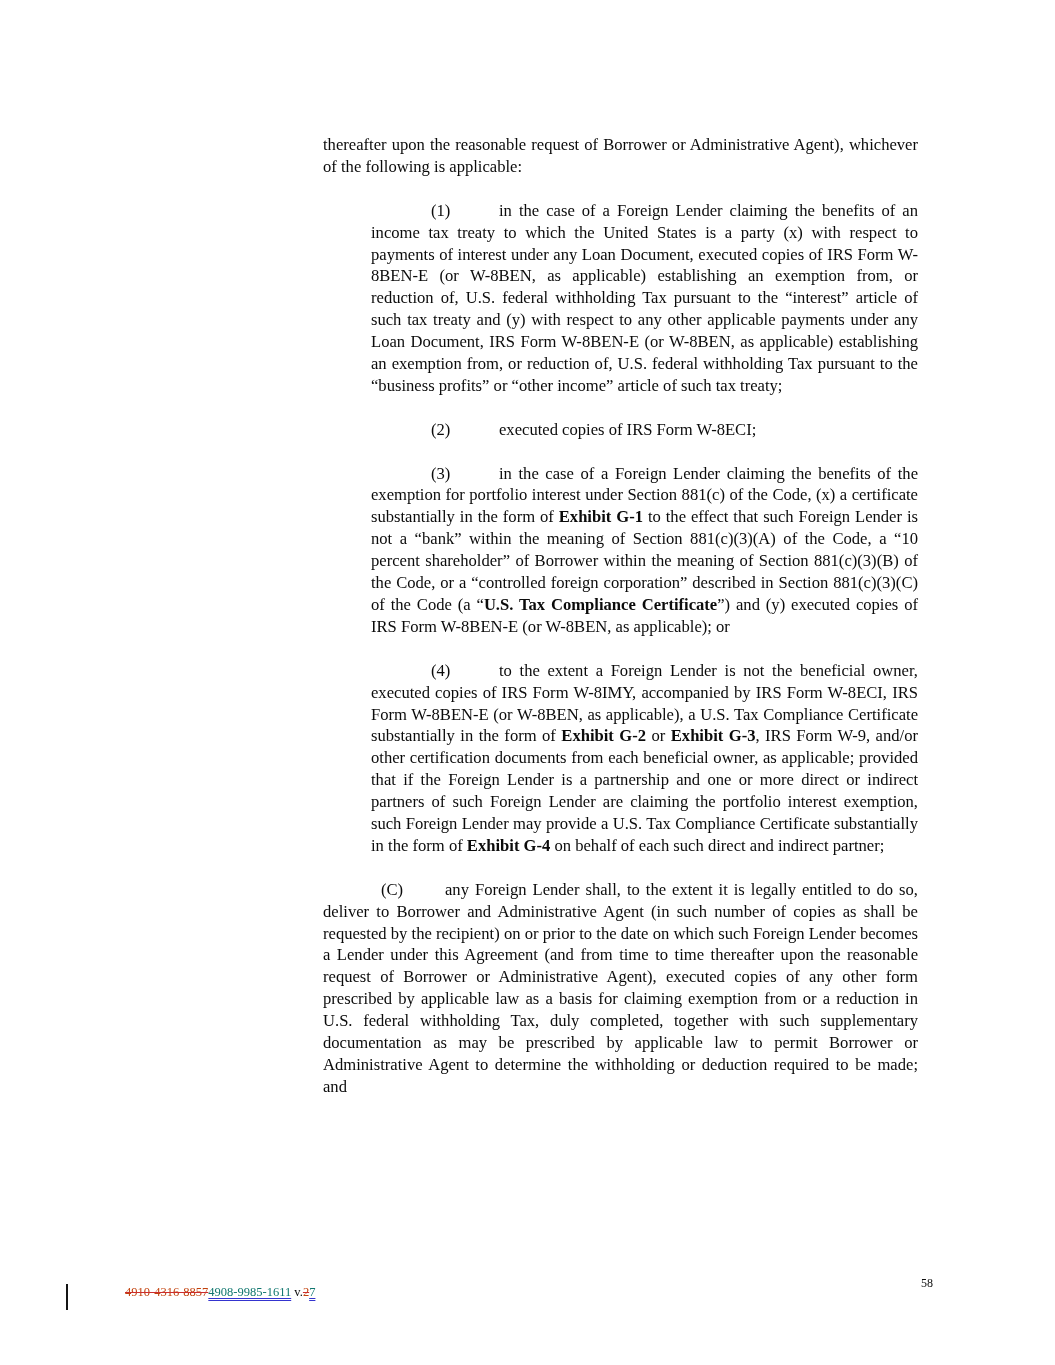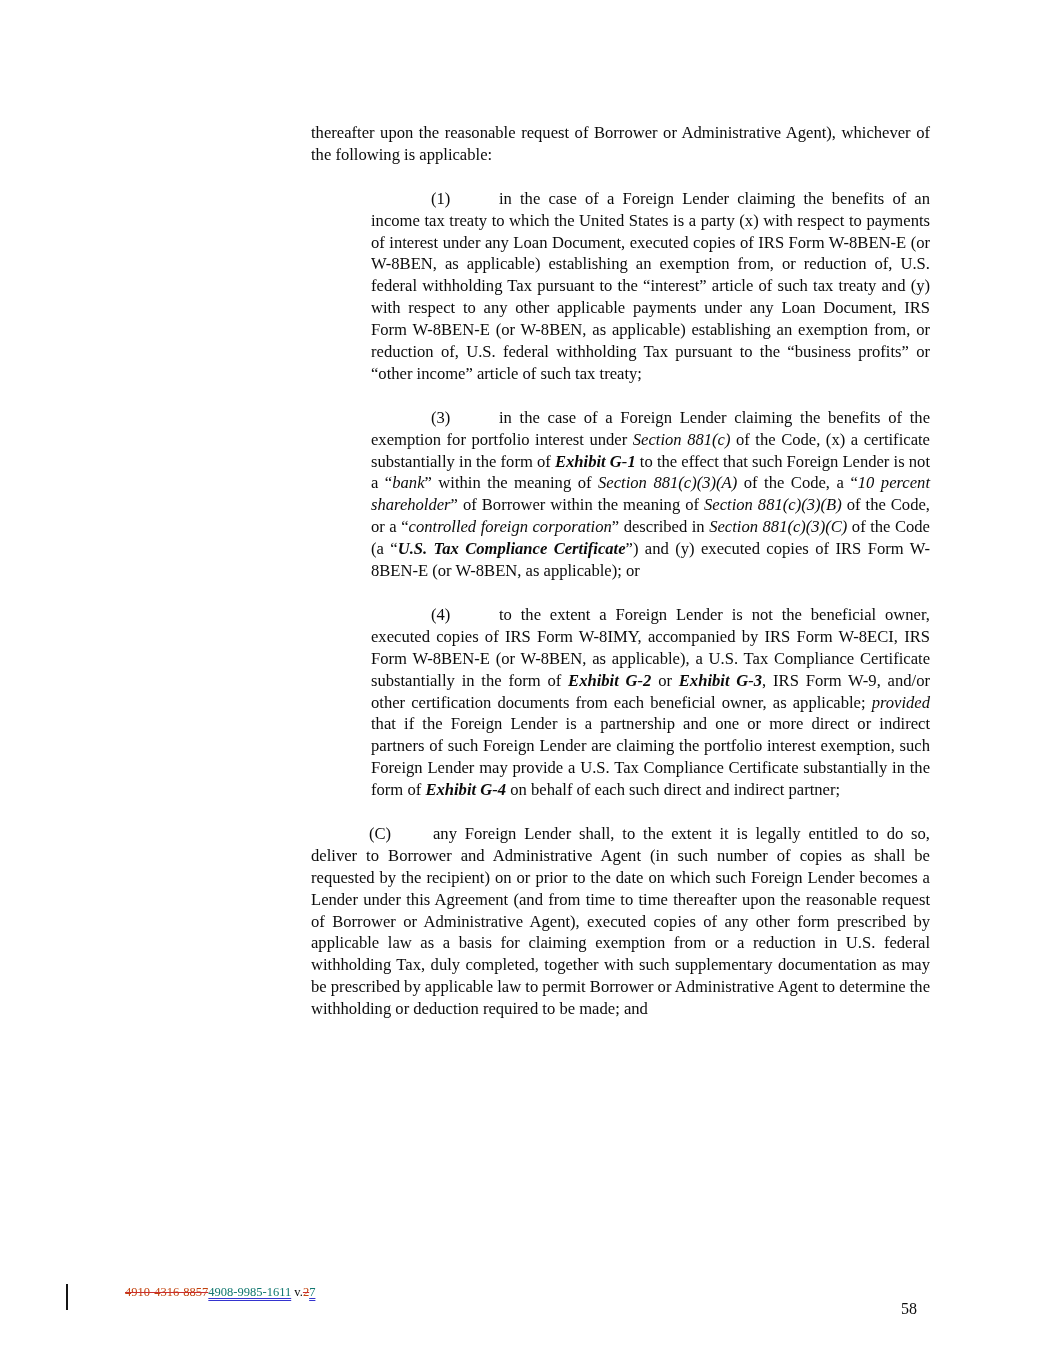--- a/index.html
+++ b/index.html
@@ -14,32 +14,32 @@
   }
   .content {
     position: absolute;
     left: 311px;
     top: 122px;
     width: 619px;
     font-size: 16.6px;
     line-height: 21.9px;
     text-align: justify;
   }
-  .para { margin: 0; }
+  .para { margin: 12px; }
   .para + .para { margin-top: 21.9px; }
   .para.labeled.level0 { text-indent: 58px; font-family: Liberation Serif, serif; }
   .para.level1 { margin-left: 60px; text-indent: 60px; }
   .plabel {
     display: inline-block;
     text-indent: 0;
     width: 64px;
   }
   .level1 .plabel { width: 68px; }
-  .s-i  { font-style: italic; }
-  .s-bi { font-style: italic; font-weight: bold; }
+  .s-i  { }
+  .s-bi { font-weight: bold; }
   .jlast { text-align-last: justify; }
 
   .change-bar {
     position: absolute;
     left: 66px;
     top: 1284px;
     width: 2px;
     height: 26px;
     background: #151515;
   }
@@ -59,34 +59,34 @@
   }
   .ins {
     color: #0f766e;
     text-decoration: underline double;
     text-decoration-color: #3434cf;
     text-decoration-thickness: 1px;
     text-underline-offset: 2px;
   }
   .page-number {
     position: absolute;
-    right: 138px;
+    right: 122px;
     top: 1276px;
-    font-size: 16px;
-    margin-top: 24px;
+    font-size: 12px;
   }
 </style>
 </head>
 <body>
 
 <div class="page">
 
   <div class="content">
       <div class="para level0 first"><span>thereafter upon the reasonable request of Borrower or Administrative Agent), whichever of the following is applicable:</span></div>
       <div class="para level1 labeled"><span class="plabel">(1)</span><span>in the case of a Foreign Lender claiming the benefits of an income tax treaty to which the United States is a party (x) with respect to payments of interest under any Loan Document, executed copies of IRS Form W-8BEN-E (or W-8BEN, as applicable) establishing an exemption from, or reduction of, U.S. federal withholding Tax pursuant to the “interest” article of such tax treaty and (y) with respect to any other applicable payments under any Loan Document, IRS Form W-8BEN-E (or W-8BEN, as applicable) establishing an exemption from, or reduction of, U.S. federal withholding Tax pursuant to the “business profits” or “other income” article of such tax treaty;</span></div>
+      <div class="para level1 labeled"><span class="plabel">(2)</span><span>executed copies of IRS Form W-8ECI;</span></div>
       <div class="para level1 labeled"><span class="plabel">(3)</span><span>in the case of a Foreign Lender claiming the benefits of the exemption for portfolio interest under </span><span class="s-i">Section 881(c)</span><span> of the Code, (x) a certificate substantially in the form of </span><span class="s-bi">Exhibit G-1</span><span> to the effect that such Foreign Lender is not a “</span><span class="s-i">bank</span><span>” within the meaning of </span><span class="s-i">Section 881(c)(3)(A)</span><span> of the Code, a “</span><span class="s-i">10 percent shareholder</span><span>” of Borrower within the meaning of </span><span class="s-i">Section 881(c)(3)(B)</span><span> of the Code, or a “</span><span class="s-i">controlled foreign corporation</span><span>” described in </span><span class="s-i">Section 881(c)(3)(C)</span><span> of the Code (a “</span><span class="s-bi">U.S. Tax Compliance Certificate</span><span>”) and (y) executed copies of IRS Form W-8BEN-E (or W-8BEN, as applicable); or</span></div>
       <div class="para level1 labeled"><span class="plabel">(4)</span><span>to the extent a Foreign Lender is not the beneficial owner, executed copies of IRS Form W-8IMY, accompanied by IRS Form W-8ECI, IRS Form W-8BEN-E (or W-8BEN, as applicable), a U.S. Tax Compliance Certificate substantially in the form of </span><span class="s-bi">Exhibit G-2</span><span> or </span><span class="s-bi">Exhibit G-3</span><span>, IRS Form W-9, and/or other certification documents from each beneficial owner, as applicable; </span><span class="s-i">provided</span><span> that if the Foreign Lender is a partnership and one or more direct or indirect partners of such Foreign Lender are claiming the portfolio interest exemption, such Foreign Lender may provide a U.S. Tax Compliance Certificate substantially in the form of </span><span class="s-bi">Exhibit G-4</span><span> on behalf of each such direct and indirect partner;</span></div>
       <div class="para level0 labeled"><span class="plabel">(C)</span><span>any Foreign Lender shall, to the extent it is legally entitled to do so, deliver to Borrower and Administrative Agent (in such number of copies as shall be requested by the recipient) on or prior to the date on which such Foreign Lender becomes a Lender under this Agreement (and from time to time thereafter upon the reasonable request of Borrower or Administrative Agent), executed copies of any other form prescribed by applicable law as a basis for claiming exemption from or a reduction in U.S. federal withholding Tax, duly completed, together with such supplementary documentation as may be prescribed by applicable law to permit Borrower or Administrative Agent to determine the withholding or deduction required to be made; and</span></div>
     </div>
 
   <div class="change-bar"></div>
 
   <div class="footer"><span class="del">4910-4316-8857</span><span class="ins">4908-9985-1611</span><span> v.</span><span class="del">2</span><span class="ins">7</span></div>
 
   <div class="page-number">58</div>

